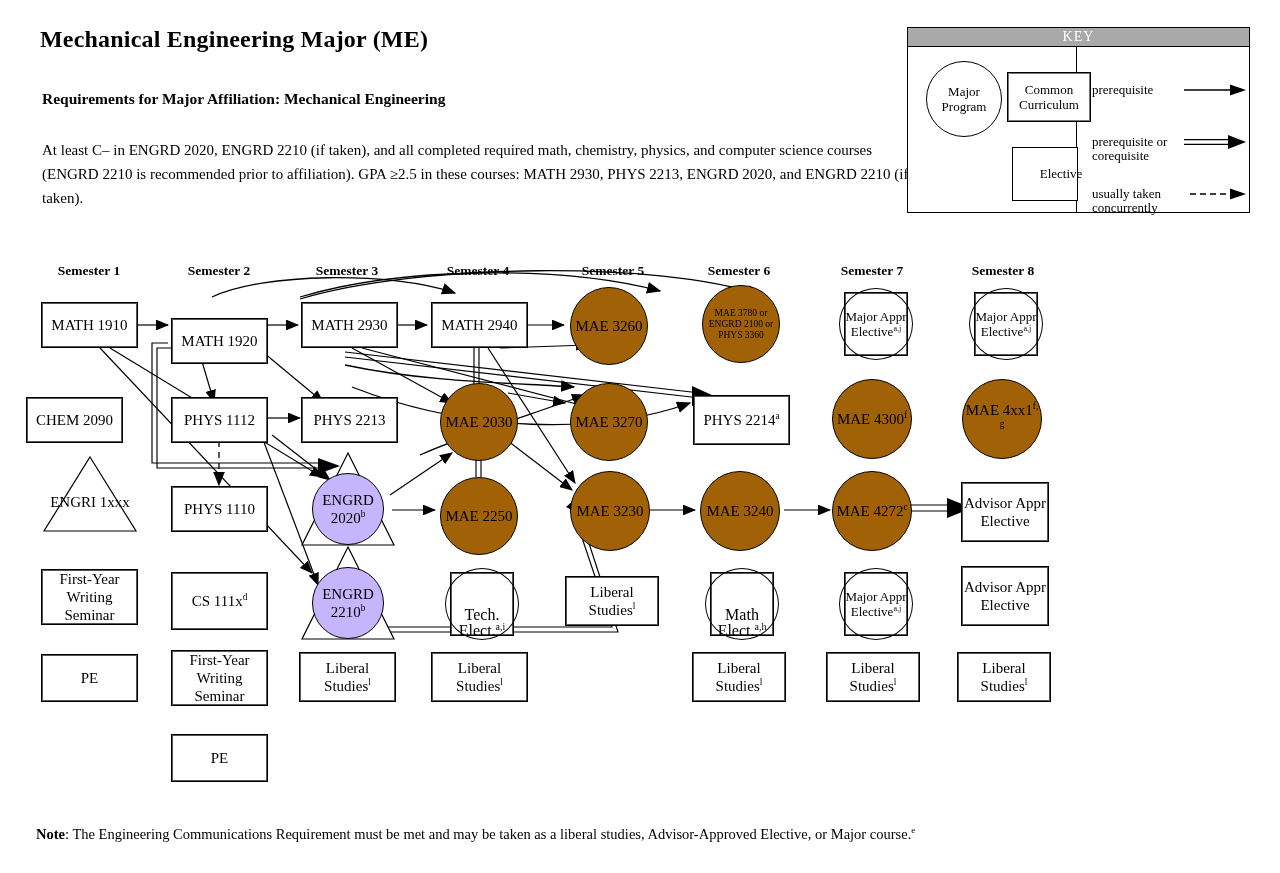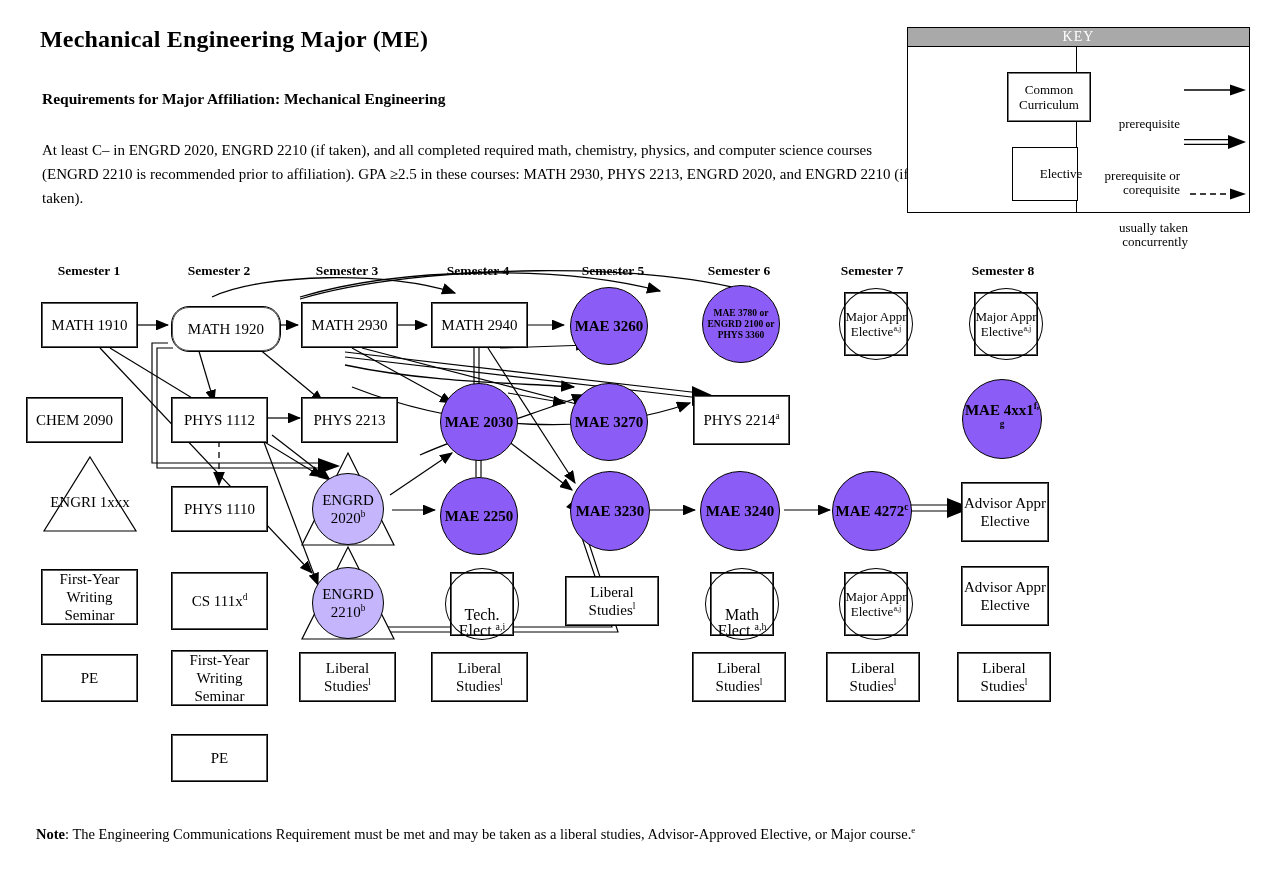--- a/index.html
+++ b/index.html
@@ -65,21 +65,21 @@
     position:absolute;left:0;top:30px;width:86px;text-align:center;
     font-size:13px;line-height:15px;
   }
   .k-rect2{
     position:absolute;left:104px;top:100px;width:66px;height:54px;
     border:1.3px solid #000;
     display:flex;align-items:center;justify-content:center;text-align:center;
     font-size:13px;box-sizing:border-box;background:#fff;padding-left:32px;
   }
 
-  .k-leg{position:absolute;font-size:13px;line-height:14px;text-align:right;margin-top:34px;}
+  .k-leg{position:absolute;font-size:13px;line-height:14px;text-align:left;}
   .k-leg1{left:184px;top:36px;width:88px;}
   .k-leg2{left:184px;top:88px;width:88px;}
   .k-leg3{left:184px;top:140px;width:96px;}
   .k-arrow{position:absolute;}
 
   
   #chart{position:absolute;left:0;top:255px;width:1280px;height:560px;padding-left:32px;}
   #edges{position:absolute;left:0;top:0;width:1280px;height:560px;pointer-events:none;}
 
   .semhdr{
@@ -87,21 +87,21 @@
     width:120px;top:8px;
   }
 
   .node{
     position:absolute;box-sizing:border-box;background:transparent;
     display:flex;align-items:center;justify-content:center;text-align:center;
     font-size:15px;line-height:18px;z-index:3;
   }
   .node .t{position:relative;z-index:4;}
   .rect{border:1.4px solid #555;outline:.8px solid #000;background:#fff;}
-  .circ{border:1.6px solid #000;border-radius:50%;background:#8b5cf6;font-weight:bold;}
+  .circ{border:1.6px solid #000;border-radius:50%;background:#a16207;}
   .small{font-size:9.5px;line-height:11px;}
 
   
   .tricirc{position:absolute;z-index:3;}
   .tricirc .c{
     position:absolute;left:12px;top:22px;width:72px;height:72px;
     border:1.5px solid #000;border-radius:50%;background:#c4b5fd;
     display:flex;align-items:center;justify-content:center;text-align:center;
     font-size:15px;line-height:18px;box-sizing:border-box;z-index:2;
   }
@@ -133,20 +133,23 @@
 
   <div class="title">Mechanical Engineering Major (ME)</div>
   <div class="subtitle">Requirements for Major Affiliation:  Mechanical Engineering</div>
   <div class="reqpara">At least C– in ENGRD 2020, ENGRD 2210 (if taken), and all completed required math, chemistry, physics, and computer science courses (ENGRD 2210 is recommended prior to affiliation). GPA ≥2.5 in these courses: MATH 2930, PHYS 2213, ENGRD 2020, and ENGRD 2210 (if taken).</div>
 
   <div class="key">
     <div class="key-head">KEY</div>
     <div class="key-body">
       <div class="key-div"></div>
 
+      <div class="k-circle">
+        <span>Major Program</span>
+      </div>
 
       <div class="k-rect">
         <span>Common Curriculum</span>
       </div>
 
 
       <div class="k-rect2">
         <span>Elective</span>
       </div>
 
@@ -295,21 +298,21 @@
       </svg>
       <div class="lbl">ENGRI 1xxx</div>
     </div>
     <div class="node rect" style="left:42px;top:315px;width:95px;height:54px;">
       <span class="t">First-Year Writing Seminar</span>
     </div>
     <div class="node rect" style="left:42px;top:400px;width:95px;height:46px;">
       <span class="t">PE</span>
     </div>
 
-    <div class="node rect" style="left:172px;top:52px;width:108px;height:44px;border-radius:17px;">
+    <div class="node rect" style="left:172px;top:64px;width:95px;height:44px;">
       <span class="t">MATH 1920</span>
     </div>
     <div class="node rect" style="left:172px;top:143px;width:95px;height:44px;">
       <span class="t">PHYS 1112</span>
     </div>
     <div class="node rect" style="left:172px;top:232px;width:95px;height:44px;">
       <span class="t">PHYS 1110</span>
     </div>
     <div class="node rect" style="left:172px;top:318px;width:95px;height:56px;">
       <span class="t">
@@ -427,20 +430,25 @@
 
     <div class="sqcirc" style="left:837px;top:32px;width:78px;height:74px;">
       <div class="sq"></div>
       <div class="c">
         <span>
           <span>Major Appr Elective</span><sup>a,j</sup>
         </span>
       </div>
     </div>
 
+    <div class="node circ" style="left:832px;top:124px;width:80px;height:80px;">
+      <span class="t">
+        <span>MAE 4300</span><sup>f</sup>
+      </span>
+    </div>
 
     <div class="node circ" style="left:832px;top:216px;width:80px;height:80px;">
       <span class="t">
         <span>MAE 4272</span><sup>c</sup>
       </span>
     </div>
 
     <div class="sqcirc" style="left:837px;top:312px;width:78px;height:74px;">
       <div class="sq"></div>
       <div class="c">

